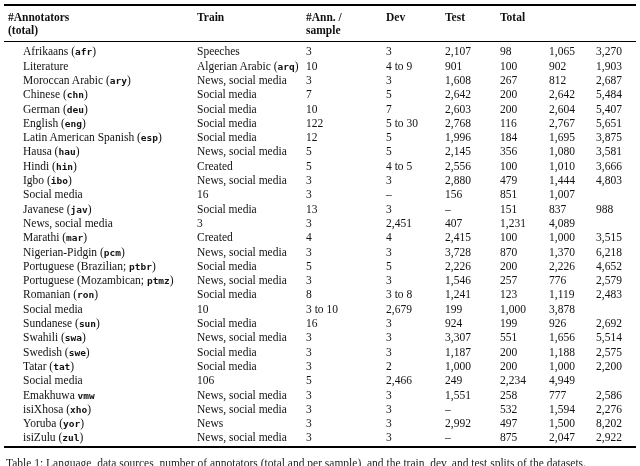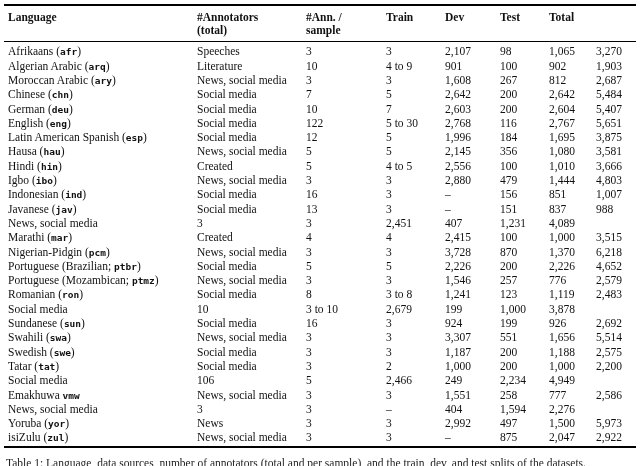--- a/index.html
+++ b/index.html
@@ -12,46 +12,43 @@
   .rule-top{height:2px;background:#000;}
   .rule-mid{height:1.4px;background:#000;}
   .rule-bottom{height:2px;background:#000;}
   .grid{display:grid;grid-template-columns:193px 109px 80px 59px 55px 49px 47px auto;}
   .header-row{padding:5px 0 4px 0;}
   .header-cell{font-weight:bold;font-size:11.5px;line-height:13px;white-space:nowrap;}
   .header-cell:first-child{padding-left:4px;}
   .body-rows{padding-top:2px;padding-bottom:1px;}
   .table-row{height:14.3px;}
   .cell{font-size:11.5px;line-height:14.3px;white-space:nowrap;overflow:visible;}
-  .cell:first-child{padding-left:4px;}
+  .cell:first-child{padding-left:4px;margin-left:15px;}
   .lang-code{font-family:"DejaVu Sans Mono", monospace;font-weight:bold;font-size:9.5px;letter-spacing:0px;}
   .caption{
     position:absolute;top:456px;left:6px;width:632px;
     font-size:11.5px;line-height:14px;white-space:nowrap;overflow:hidden;color:#222;
   }
 </style>
 </head>
 <body>
 
 <div class="datatable">
   <div class="rule-top"></div>
   <div class="grid header-row" id="header-row">
       <div class="header-cell">
-        <div>Language</div>
-      </div>
-      <div class="header-cell">
         <div>#Annotators</div>
         <div>(total)</div>
       </div>
       <div class="header-cell">
+        <div>Train</div>
+      </div>
+      <div class="header-cell">
         <div>#Ann. /</div>
         <div>sample</div>
-      </div>
-      <div class="header-cell">
-        <div>Train</div>
       </div>
       <div class="header-cell">
         <div>Dev</div>
       </div>
       <div class="header-cell">
         <div>Test</div>
       </div>
       <div class="header-cell">
         <div>Total</div>
       </div>
@@ -62,22 +59,22 @@
         <div class="cell"><span>Afrikaans (</span><span class="lang-code">afr</span><span>)</span></div>
         <div class="cell">Speeches</div>
         <div class="cell">3</div>
         <div class="cell">3</div>
         <div class="cell">2,107</div>
         <div class="cell">98</div>
         <div class="cell">1,065</div>
         <div class="cell">3,270</div>
       </div>
       <div class="grid table-row">
+        <div class="cell">Literature</div>
         <div class="cell"><span>Algerian Arabic (</span><span class="lang-code">arq</span><span>)</span></div>
-        <div class="cell">Literature</div>
         <div class="cell">10</div>
         <div class="cell">4 to 9</div>
         <div class="cell">901</div>
         <div class="cell">100</div>
         <div class="cell">902</div>
         <div class="cell">1,903</div>
       </div>
       <div class="grid table-row">
         <div class="cell"><span>Moroccan Arabic (</span><span class="lang-code">ary</span><span>)</span></div>
         <div class="cell">News, social media</div>
@@ -152,21 +149,20 @@
         <div class="cell"><span>Igbo (</span><span class="lang-code">ibo</span><span>)</span></div>
         <div class="cell">News, social media</div>
         <div class="cell">3</div>
         <div class="cell">3</div>
         <div class="cell">2,880</div>
         <div class="cell">479</div>
         <div class="cell">1,444</div>
         <div class="cell">4,803</div>
       </div>
       <div class="grid table-row">
-        <div class="cell"><span>Indonesian (</span><span class="lang-code">ind</span><span>)</span></div>
         <div class="cell">Social media</div>
         <div class="cell">16</div>
         <div class="cell">3</div>
         <div class="cell">–</div>
         <div class="cell">156</div>
         <div class="cell">851</div>
         <div class="cell">1,007</div>
       </div>
       <div class="grid table-row">
         <div class="cell"><span>Javanese (</span><span class="lang-code">jav</span><span>)</span></div>
@@ -299,37 +295,38 @@
         <div class="cell"><span>Emakhuwa </span><span class="lang-code">vmw</span><span></span></div>
         <div class="cell">News, social media</div>
         <div class="cell">3</div>
         <div class="cell">3</div>
         <div class="cell">1,551</div>
         <div class="cell">258</div>
         <div class="cell">777</div>
         <div class="cell">2,586</div>
       </div>
       <div class="grid table-row">
+        <div class="cell"><span>isiXhosa (</span><span class="lang-code">xho</span><span>)</span></div>
         <div class="cell">News, social media</div>
         <div class="cell">3</div>
         <div class="cell">3</div>
         <div class="cell">–</div>
-        <div class="cell">404</div>
+        <div class="cell">532</div>
         <div class="cell">1,594</div>
         <div class="cell">2,276</div>
       </div>
       <div class="grid table-row">
         <div class="cell"><span>Yoruba (</span><span class="lang-code">yor</span><span>)</span></div>
         <div class="cell">News</div>
         <div class="cell">3</div>
         <div class="cell">3</div>
         <div class="cell">2,992</div>
         <div class="cell">497</div>
         <div class="cell">1,500</div>
-        <div class="cell">5,973</div>
+        <div class="cell">8,202</div>
       </div>
       <div class="grid table-row">
         <div class="cell"><span>isiZulu (</span><span class="lang-code">zul</span><span>)</span></div>
         <div class="cell">News, social media</div>
         <div class="cell">3</div>
         <div class="cell">3</div>
         <div class="cell">–</div>
         <div class="cell">875</div>
         <div class="cell">2,047</div>
         <div class="cell">2,922</div>

